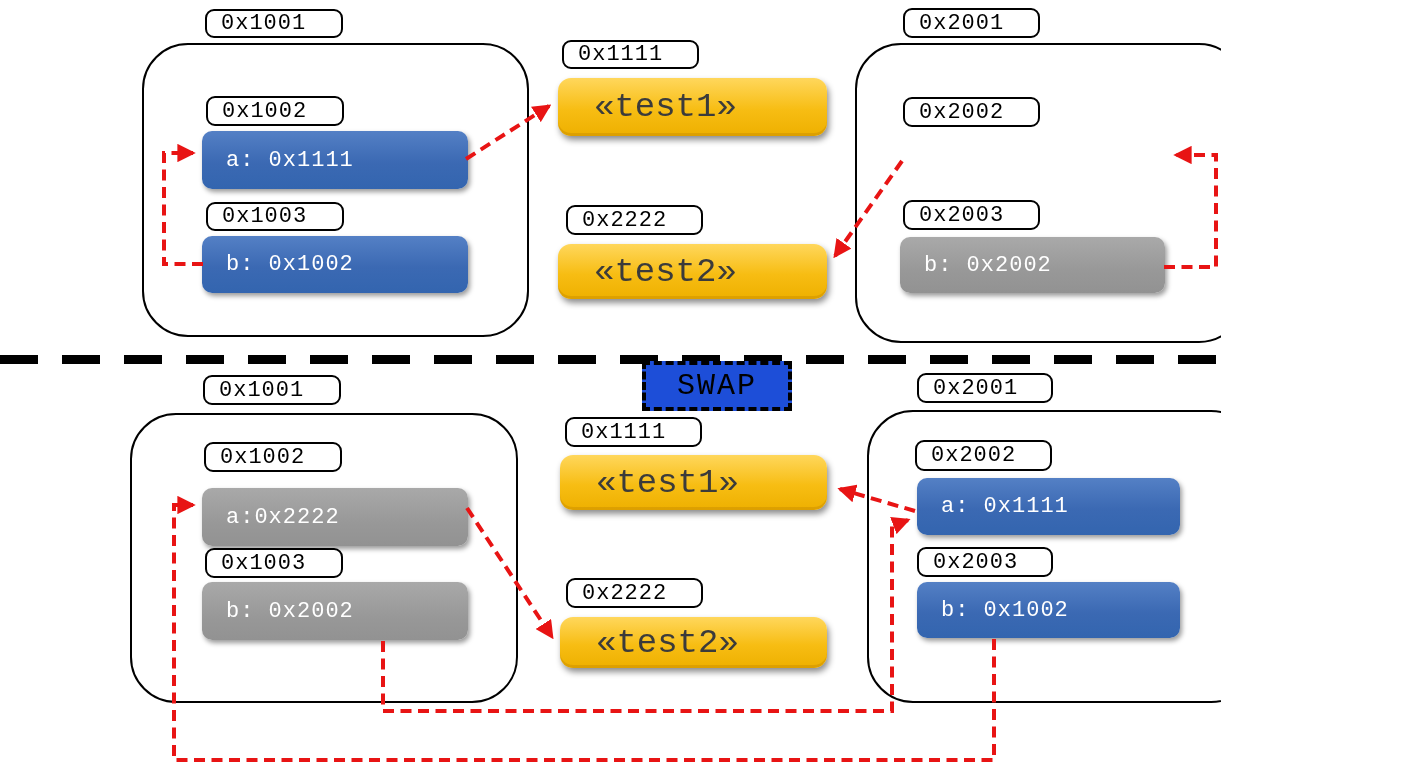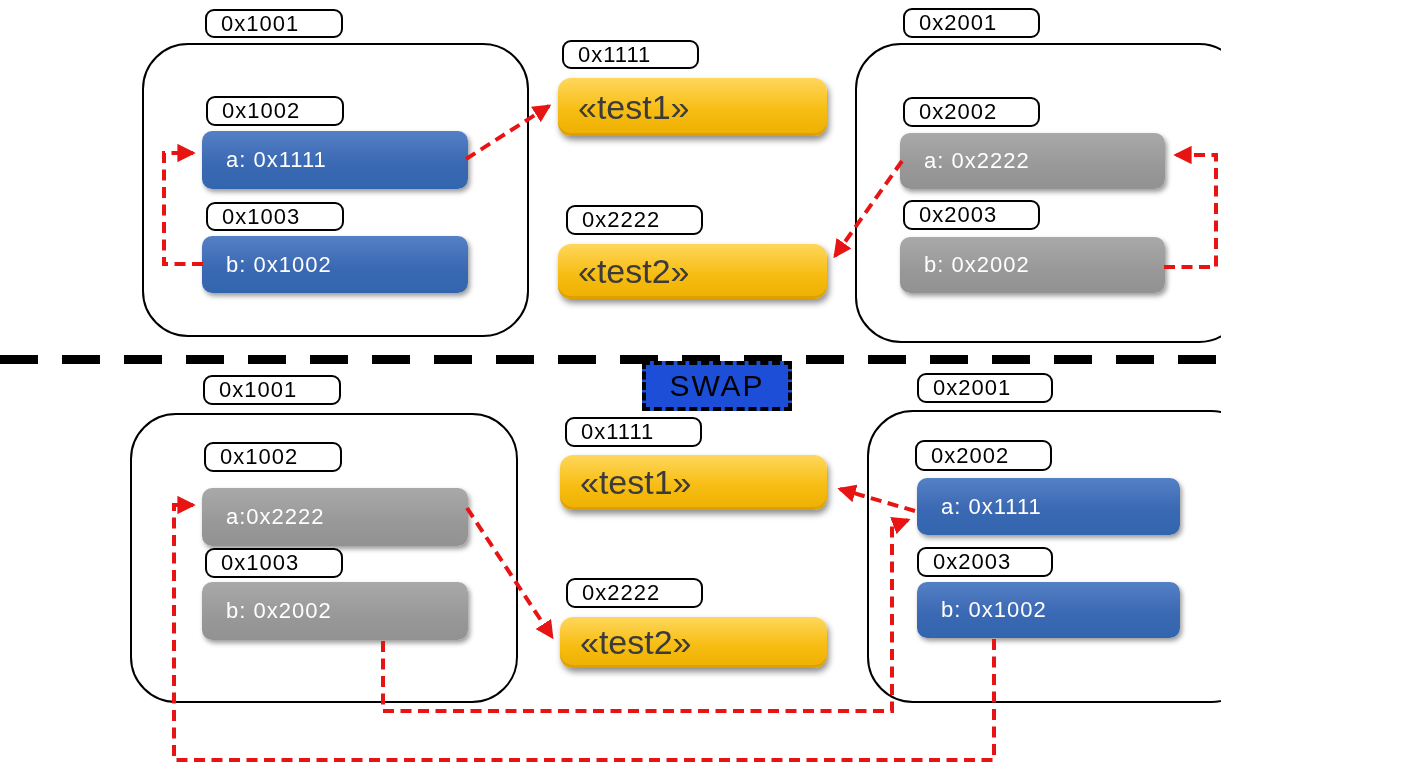--- a/index.html
+++ b/index.html
@@ -3,21 +3,21 @@
 <meta charset="utf-8">
 <style>
   * { margin: 0; padding: 0; box-sizing: border-box; }
   html, body { background: #ffffff; }
   .scene {
     position: relative;
     width: 1221px;
     height: 767px;
     background: #ffffff;
     overflow: hidden;
-    font-family: Liberation Sans, sans-serif;
+    font-family: Liberation Mono, monospace;
   }
   
   .tab {
     position: absolute;
     background: #ffffff;
     border: 2.5px solid #000000;
     border-radius: 9px;
     display: flex;
     align-items: center;
     padding-left: 14px;
@@ -52,21 +52,21 @@
   }
   .var-gray {
     background: linear-gradient(180deg, #a9a9a9 0%, #989898 60%, #929292 100%);
   }
   
   .str-box {
     position: absolute;
     border-radius: 13px;
     display: flex;
     align-items: center;
-    padding-left: 20px;
+    padding-left: 36px;
     font-size: 34px;
     color: #3b3b3b;
     z-index: 2;
     background: linear-gradient(180deg, #ffd75c 0%, #f7bd13 55%, #eeb000 100%);
     box-shadow: 2px 4px 6px rgba(0,0,0,0.45), inset 0 -3px 0 rgba(190,130,0,0.35);
   }
   
   .swap-box {
     position: absolute;
     left: 642px; top: 333px;
@@ -102,21 +102,20 @@
   <div class="var-box var-blue" style="left:202px; top:236px; width:266px; height:57px;">b: 0x1002</div>
 
   <div class="tab" style="left:562px; top:40px; width:137px; height:29px;">0x1111</div>
   <div class="str-box" style="left:558px; top:78px; width:269px; height:58px;">«test1»</div>
   <div class="tab" style="left:566px; top:205px; width:137px; height:30px;">0x2222</div>
   <div class="str-box" style="left:558px; top:244px; width:269px; height:55px;">«test2»</div>
 
   <div class="frame" style="left:855px; top:43px; width:390px; height:300px;"></div>
   <div class="tab" style="left:903px; top:8px; width:137px; height:30px;">0x2001</div>
   <div class="tab" style="left:903px; top:97px; width:137px; height:30px;">0x2002</div>
-  <div class="var-box var-gray" style="left:900px; top:133px; width:265px; height:56px;">a: 0x2222</div>
   <div class="tab" style="left:903px; top:200px; width:137px; height:30px;">0x2003</div>
   <div class="var-box var-gray" style="left:900px; top:237px; width:265px; height:56px;">b: 0x2002</div>
 
   <div class="swap-box">SWAP</div>
 
   <div class="frame" style="left:130px; top:413px; width:388px; height:290px;"></div>
   <div class="tab" style="left:203px; top:375px; width:138px; height:30px;">0x1001</div>
   <div class="tab" style="left:204px; top:442px; width:138px; height:30px;">0x1002</div>
   <div class="var-box var-gray" style="left:202px; top:488px; width:266px; height:58px;">a:0x2222</div>
   <div class="tab" style="left:205px; top:548px; width:138px; height:30px;">0x1003</div>

